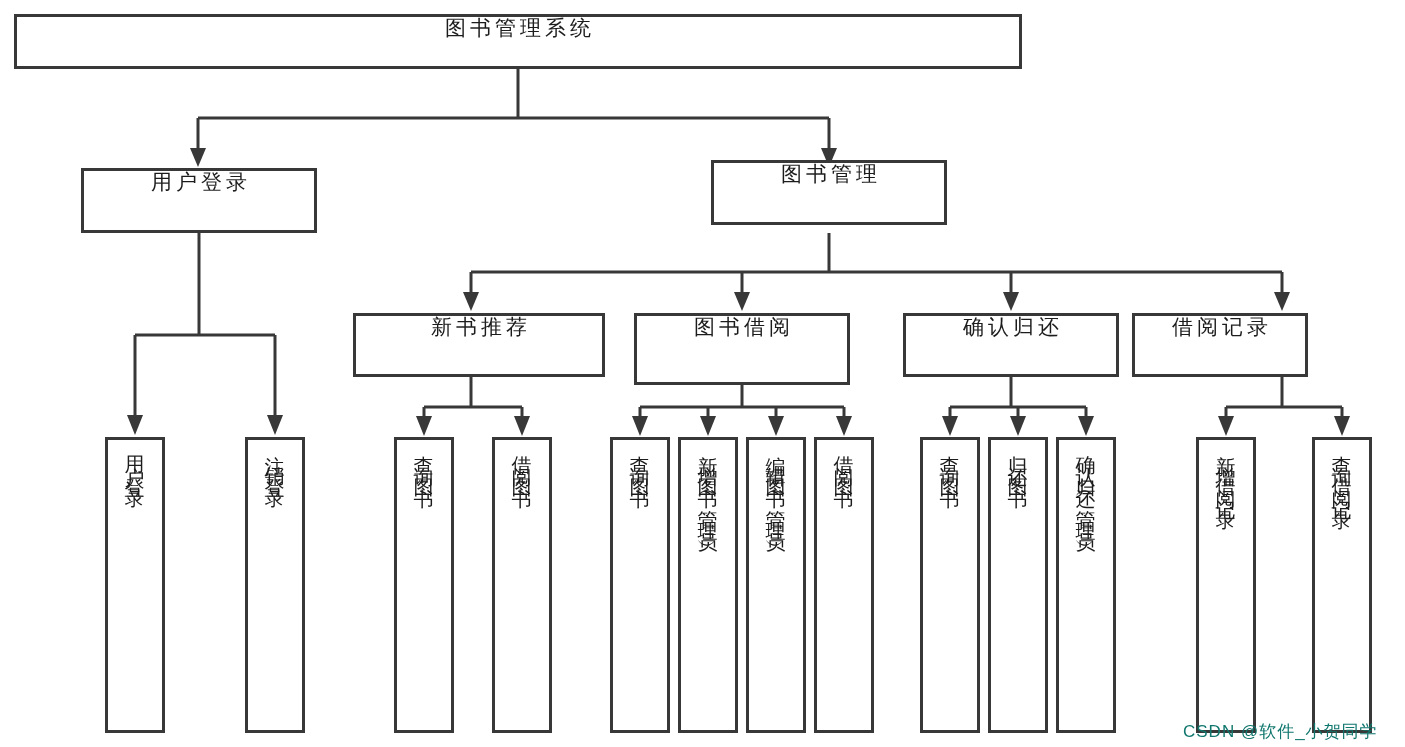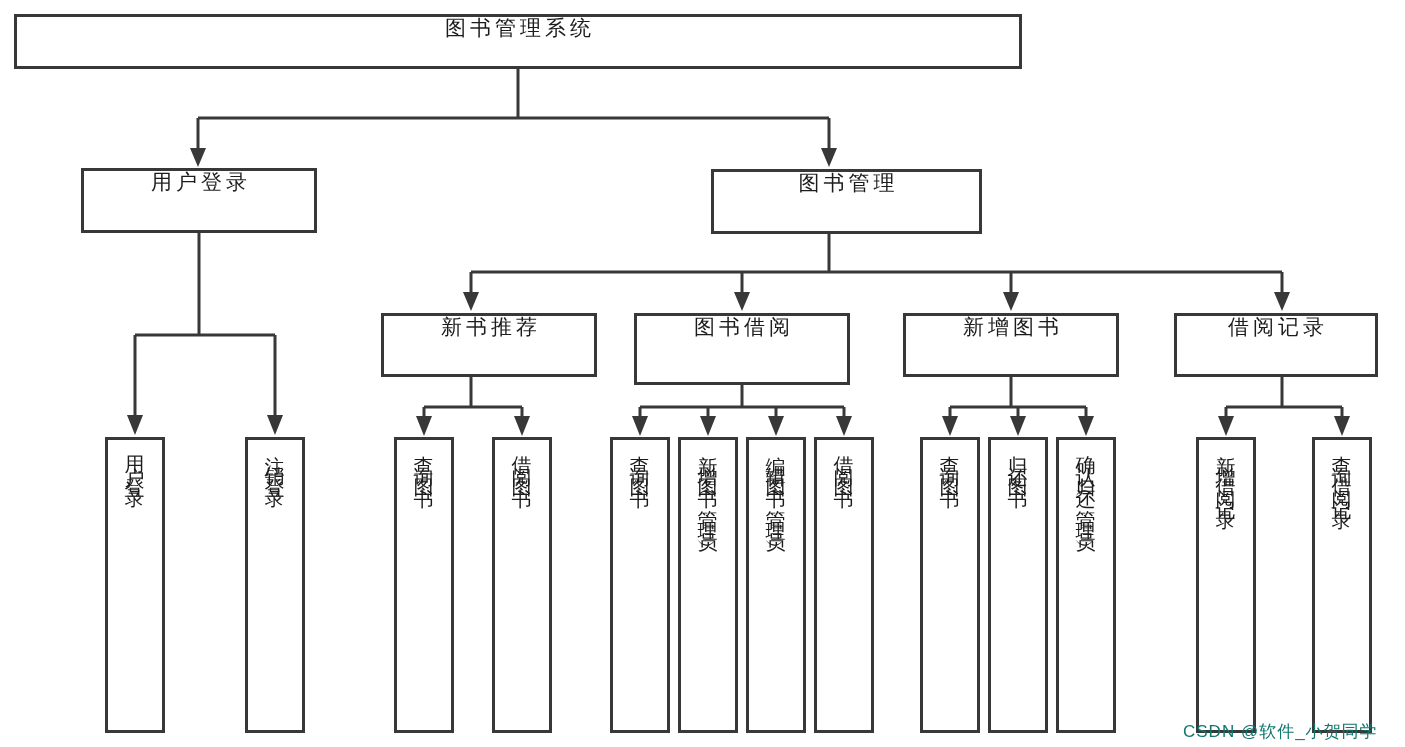--- a/index.html
+++ b/index.html
@@ -131,34 +131,34 @@
     </g>
   </svg>
 
   <div class="node h" style="left:14px;top:14px;width:1008px;height:55px">
     <span>图书管理系统</span>
   </div>
 
   <div class="node h" style="left:81px;top:168px;width:236px;height:65px">
     <span>用户登录</span>
   </div>
-  <div class="node h" style="left:711px;top:169px;width:271px;height:65px">
+  <div class="node h" style="left:711px;top:160px;width:236px;height:65px">
     <span>图书管理</span>
   </div>
 
-  <div class="node h" style="left:381px;top:313px;width:216px;height:64px">
+  <div class="node h" style="left:353px;top:313px;width:252px;height:64px">
     <span>新书推荐</span>
   </div>
   <div class="node h" style="left:634px;top:313px;width:216px;height:72px">
     <span>图书借阅</span>
   </div>
   <div class="node h" style="left:903px;top:313px;width:216px;height:64px">
-    <span>新增图书</span>
-  </div>
-  <div class="node h" style="left:1174px;top:313px;width:204px;height:64px">
+    <span>确认归还</span>
+  </div>
+  <div class="node h" style="left:1132px;top:313px;width:176px;height:64px">
     <span>借阅记录</span>
   </div>
 
   <div class="node leaf" style="left:105px">
     <span>用户登录</span>
   </div>
   <div class="node leaf" style="left:245px">
     <span>注销登录</span>
   </div>
 

